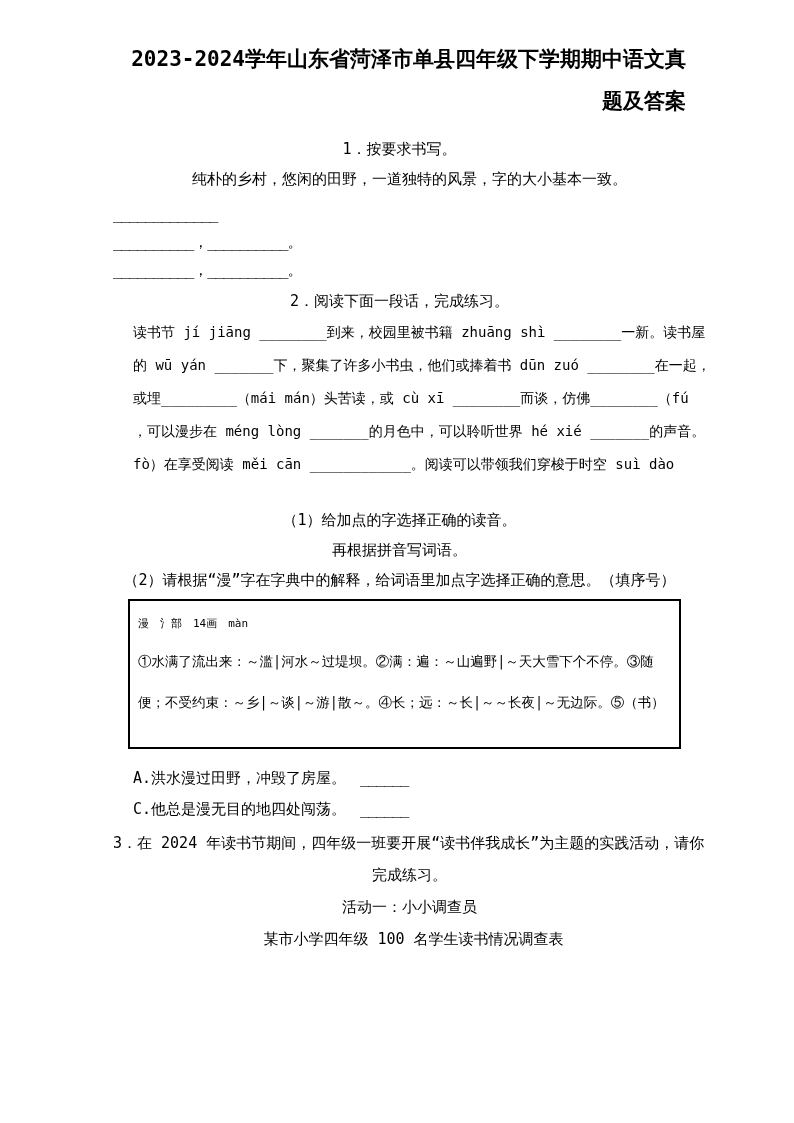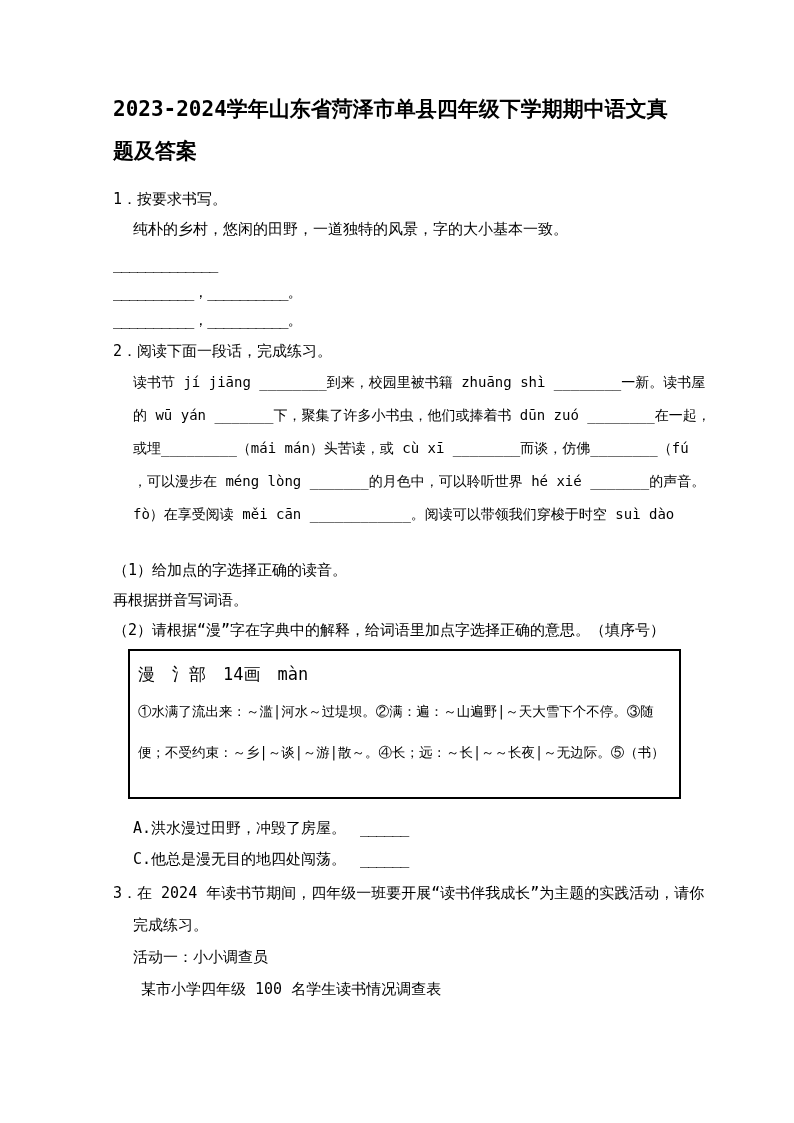--- a/index.html
+++ b/index.html
@@ -5,45 +5,45 @@
   html,body{margin:0;padding:0;}
   body{
     width:794px;height:1123px;background:#ffffff;color:#000000;
     font-family:"DejaVu Sans Mono","Liberation Serif",serif;
     overflow:hidden;
   }
   .page{width:794px;height:1123px;position:relative;background:#ffffff;}
   .content{padding:0 108px 0 113px;}
 
   
-  .title-wrap{text-align:left;padding-top:90px;}
+  .title-wrap{text-align:right;padding-top:40px;}
   .title-line1{font-size:21px;font-weight:bold;line-height:38px;white-space:nowrap;}
   .title-line2{font-size:21px;font-weight:bold;line-height:46px;}
 
   
-  .bline{font-size:15px;line-height:30px;white-space:nowrap;}
+  .bline{font-size:15px;line-height:30px;white-space:nowrap;text-align:center;}
   .indent1{padding-left:20px;}
   .indent2{padding-left:28px;}
 
   
   .blank-row{font-size:15px;line-height:28px;text-align:left;letter-spacing:-1px;}
   .blank-row.first{margin-top:6px;}
 
   
   .q2-heading{margin-top:2px;}
   .para-line{font-size:14px;line-height:33px;white-space:nowrap;letter-spacing:0;}
 
   .gap-before-sub{margin-top:24px;}
 
   
   .dict-box{
     margin-top:4px;margin-left:15px;width:533px;
     border:2px solid #000;padding:6px 8px 24px 8px;
   }
-  .dict-header{font-size:17px;line-height:34px;white-space:nowrap;}
+  .dict-header{font-size:11px;line-height:34px;white-space:nowrap;}
   .dict-line{font-size:13.5px;line-height:41px;white-space:nowrap;}
 
   
   .option-row{font-size:15px;line-height:32px;white-space:nowrap;padding-left:20px;}
   .option-row.first{margin-top:14px;line-height:30px;}
   .option-blank{letter-spacing:-1px;margin-left:14px;text-align:center;}
 
   
   .q3-line1{margin-top:2px;line-height:32px;}
   .q3-line{line-height:32px;}

